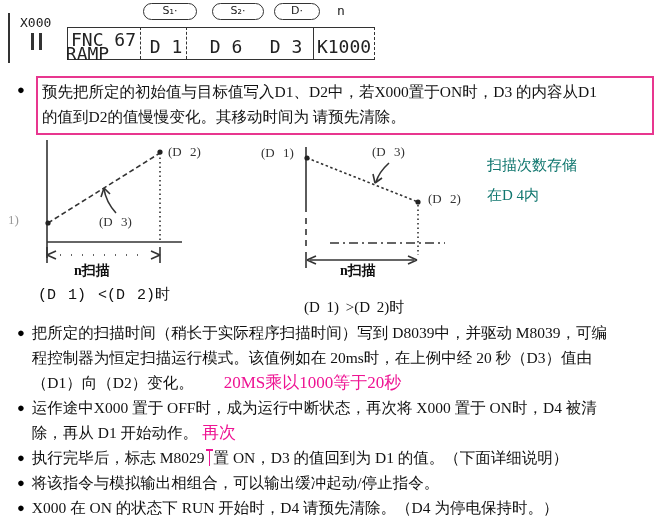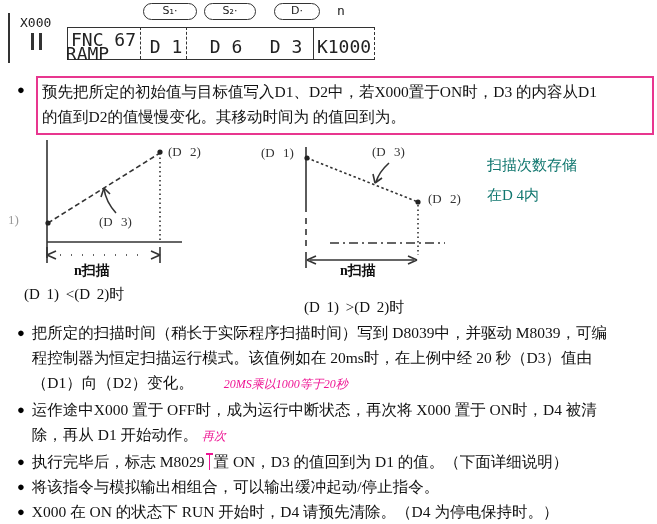--- a/index.html
+++ b/index.html
@@ -24,34 +24,34 @@
   .glabel{font-size:13px;color:#333;white-space:pre;word-spacing:5px;}
   .gspan{font-size:14px;font-weight:bold;color:#111;}
   .gcaption{font-size:15px;color:#111;white-space:pre;word-spacing:3px;}
   .side-note{font-size:15px;color:#0f766e;white-space:pre;}
   
   #bullets{position:absolute;left:17px;top:320px;width:638px;}
   .bullet{display:flex;align-items:flex-start;}
   .blines{flex:1;}
   .bline{white-space:pre;}
   .pink{color:#ee1493;}
-  .pink-note{font-size:12px;font-style:italic;}
+  .pink-note{font-size:17px;}
   .caret{display:inline-block;width:9px;height:16px;vertical-align:-3px;position:relative;}
   .caret::before{content:"";position:absolute;left:4px;top:0;width:1.5px;height:100%;background:#ee1493;}
   .caret::after{content:"";position:absolute;left:1px;top:-1px;width:7px;height:1.5px;background:#ee1493;}
   svg{position:absolute;left:0;top:0;}
   .faint{color:#999;}
 </style>
 </head>
 <body>
 
 <div id="page">
 
   <div class="abs tag-oval" style="left:143px;top:3px;width:52px;height:15px;">S₁·</div>
-  <div class="abs tag-oval" style="left:204px;top:3px;width:50px;height:15px;">S₂·</div>
+  <div class="abs tag-oval" style="left:212px;top:3px;width:50px;height:15px;">S₂·</div>
   <div class="abs tag-oval" style="left:274px;top:3px;width:44px;height:15px;">D·</div>
   <div class="abs ladder-txt" style="left:337px;top:3px;font-size:13px;">n</div>
 
   <div class="abs rail" style="left:8px;top:13px;width:2px;height:50px;"></div>
   <div class="abs ladder-txt" style="left:20px;top:15px;font-size:13px;">X000</div>
   <div class="abs rail" style="left:31px;top:33px;width:2.5px;height:17px;"></div>
   <div class="abs rail" style="left:39px;top:33px;width:2.5px;height:17px;"></div>
 
   <div class="abs ibox" style="left:67px;top:27px;width:306px;height:31px;"></div>
   <div class="abs vdiv" style="left:140px;top:27px;height:32px;"></div>
@@ -61,21 +61,21 @@
   <div class="abs ladder-txt cell" style="left:68px;top:29px;width:71px;">FNC 67</div>
   <div class="abs ladder-txt cell" style="left:52px;top:43px;width:71px;">RAMP</div>
   <div class="abs ladder-txt cell" style="left:146px;top:36px;width:40px;">D 1</div>
   <div class="abs ladder-txt cell" style="left:206px;top:36px;width:40px;">D 6</div>
   <div class="abs ladder-txt cell" style="left:266px;top:36px;width:40px;">D 3</div>
   <div class="abs ladder-txt cell" style="left:316px;top:36px;width:56px;">K1000</div>
 
   <div class="abs bullet-mark" style="left:17px;top:77px;">●</div>
   <div class="abs hl-box" style="left:36px;top:76px;width:614px;height:55px;"></div>
   <div class="abs body-txt pre" style="left:42px;top:79px;">预先把所定的初始值与目标值写入D1、D2中，若X000置于ON时，D3 的内容从D1</div>
-  <div class="abs body-txt pre" style="left:42px;top:104px;">的值到D2的值慢慢变化。其移动时间为 的值回到为。</div>
+  <div class="abs body-txt pre" style="left:42px;top:104px;">的值到D2的值慢慢变化。其移动时间为 请预先清除。</div>
 
   <svg class="abs" style="left:0;top:133px;" width="657" height="180" viewBox="0 0 657 180">
 
     <g stroke="#333" stroke-width="1.6" fill="none">
       <line x1="47" y1="7" x2="47" y2="125"></line>
       <line x1="47" y1="109" x2="182" y2="109"></line>
       <line x1="48" y1="90" x2="160" y2="20" stroke-dasharray="5,3"></line>
       <line x1="160" y1="20" x2="160" y2="109" stroke-dasharray="1.5,3"></line>
       <line x1="47" y1="114" x2="47" y2="130"></line>
       <line x1="160" y1="114" x2="160" y2="130"></line>
@@ -102,21 +102,21 @@
       <path d="M375,50 L373,41 M375,50 L382,45"></path>
       <circle cx="307" cy="25" r="2.6" fill="#222" stroke="none"></circle>
       <circle cx="418" cy="69" r="2.6" fill="#222" stroke="none"></circle>
     </g>
   </svg>
 
   <div class="abs glabel faint" style="left:-14px;top:212px;">(D 1)</div>
   <div class="abs glabel" style="left:168px;top:144px;">(D 2)</div>
   <div class="abs glabel" style="left:99px;top:214px;">(D 3)</div>
   <div class="abs gspan" style="left:74px;top:262px;">n扫描</div>
-  <div class="abs gcaption" style="left:24px;top:285px;">(D 1) &lt;(D 2)时</div>
+  <div class="abs gcaption" style="left:38px;top:285px;font-family:Liberation Mono, monospace;">(D 1) &lt;(D 2)时</div>
 
   <div class="abs glabel" style="left:261px;top:145px;">(D 1)</div>
   <div class="abs glabel" style="left:428px;top:191px;">(D 2)</div>
   <div class="abs glabel" style="left:372px;top:144px;">(D 3)</div>
   <div class="abs gspan" style="left:340px;top:262px;">n扫描</div>
   <div class="abs gcaption" style="left:304px;top:285px;margin-top:13px;">(D 1) &gt;(D 2)时</div>
 
   <div class="abs side-note" style="left:487px;top:156px;">扫描次数存储</div>
   <div class="abs side-note" style="left:487px;top:186px;">在D 4内</div>
 

